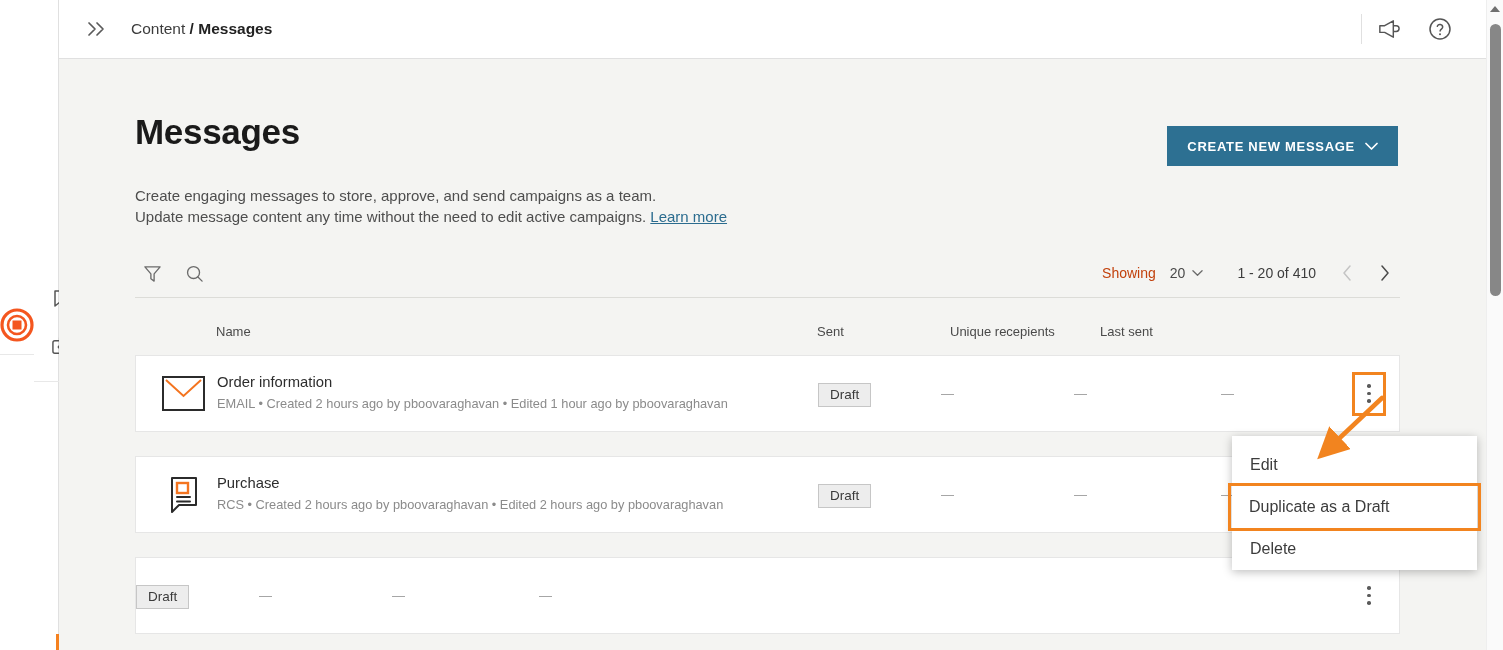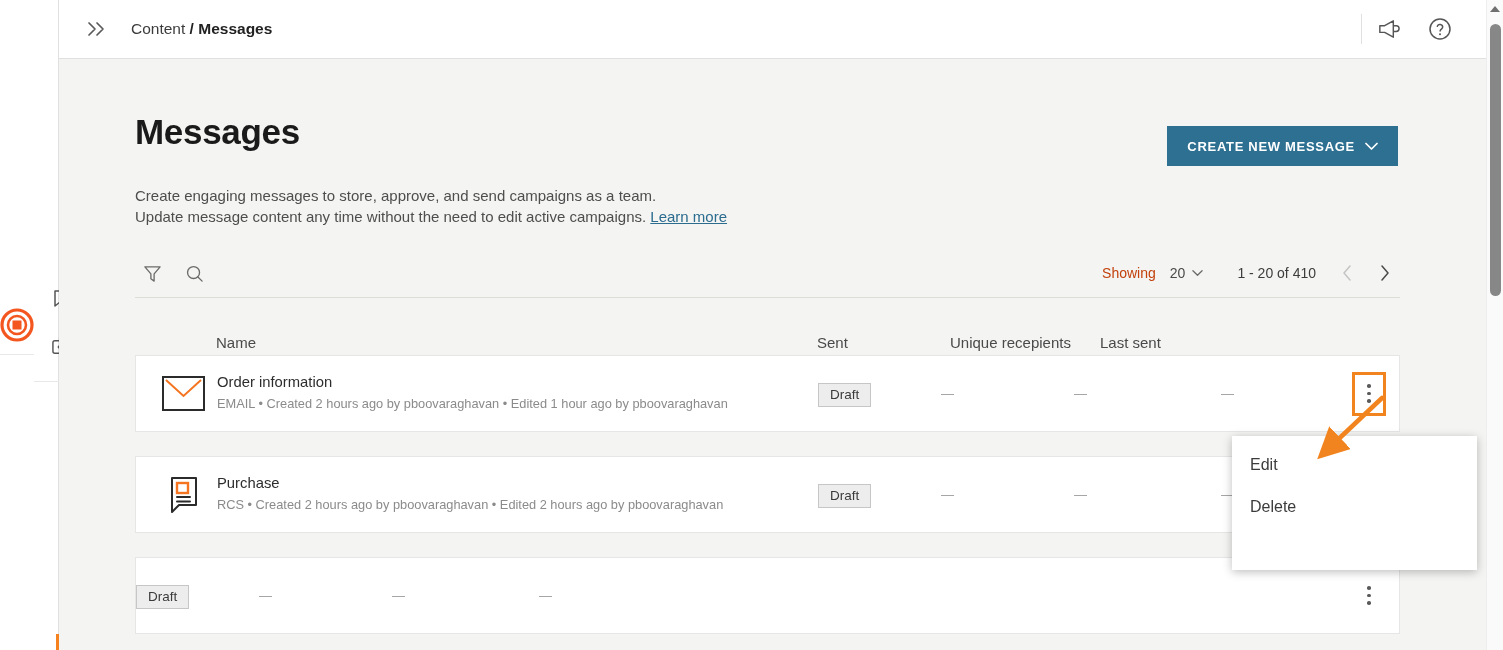--- a/index.html
+++ b/index.html
@@ -114,22 +114,22 @@
   .pager-count { margin-left: 14px; display: flex; align-items: center; gap: 7px; cursor: pointer; }
   .pager-range { margin-left: 34px; color: #3d3d3d; }
   .pager-arrow { width: 30px; height: 30px; display: flex; align-items: center; justify-content: center; cursor: pointer; }
   .pager-arrow.disabled { color: #c4c4c4; }
   .pager-arrow.enabled { color: #4a4a4a; }
 
   
   .tbl-head {
     position: absolute; left: 76px; top: 252px;
     width: 1265px; height: 40px;
-    display: flex; align-items: flex-end;
-    font-size: 15px; color: #4a4a4a;
+    display: flex; align-items: center;
+    font-size: 13px; color: #4a4a4a;
   }
   .col-name { width: 682px; padding-left: 81px; }
   .col-sent { width: 133px; }
   .col-uniq { width: 150px; }
   .col-last { width: 120px; }
 
   .rows { position: absolute; left: 76px; top: 296px; width: 1265px; }
   .row {
     background: #fff;
     border: 1px solid #e6e6e6;
@@ -465,20 +465,21 @@
             <i></i>
             <i></i>
         </div>
       </div>
 
     </div>
   </div>
 
   <div class="menu">
     <div class="menu-item">Edit</div>
+    <div class="menu-item boxed">Duplicate as a Draft</div>
     <div class="menu-item">Delete</div>
   </div>
 
   <svg class="annot-arrow" width="160" height="130" viewBox="0 0 160 130">
     <defs>
       <marker id="ahead" markerWidth="7" markerHeight="7" refX="4" refY="3.5" orient="auto">
         <path d="M0,0 L7,3.5 L0,7 z" fill="#f2841f"></path>
       </marker>
     </defs>
     <path d="M150 18 L95 70" stroke="#f2841f" stroke-width="4.5" stroke-linecap="round" marker-end="url(#ahead)"></path>

